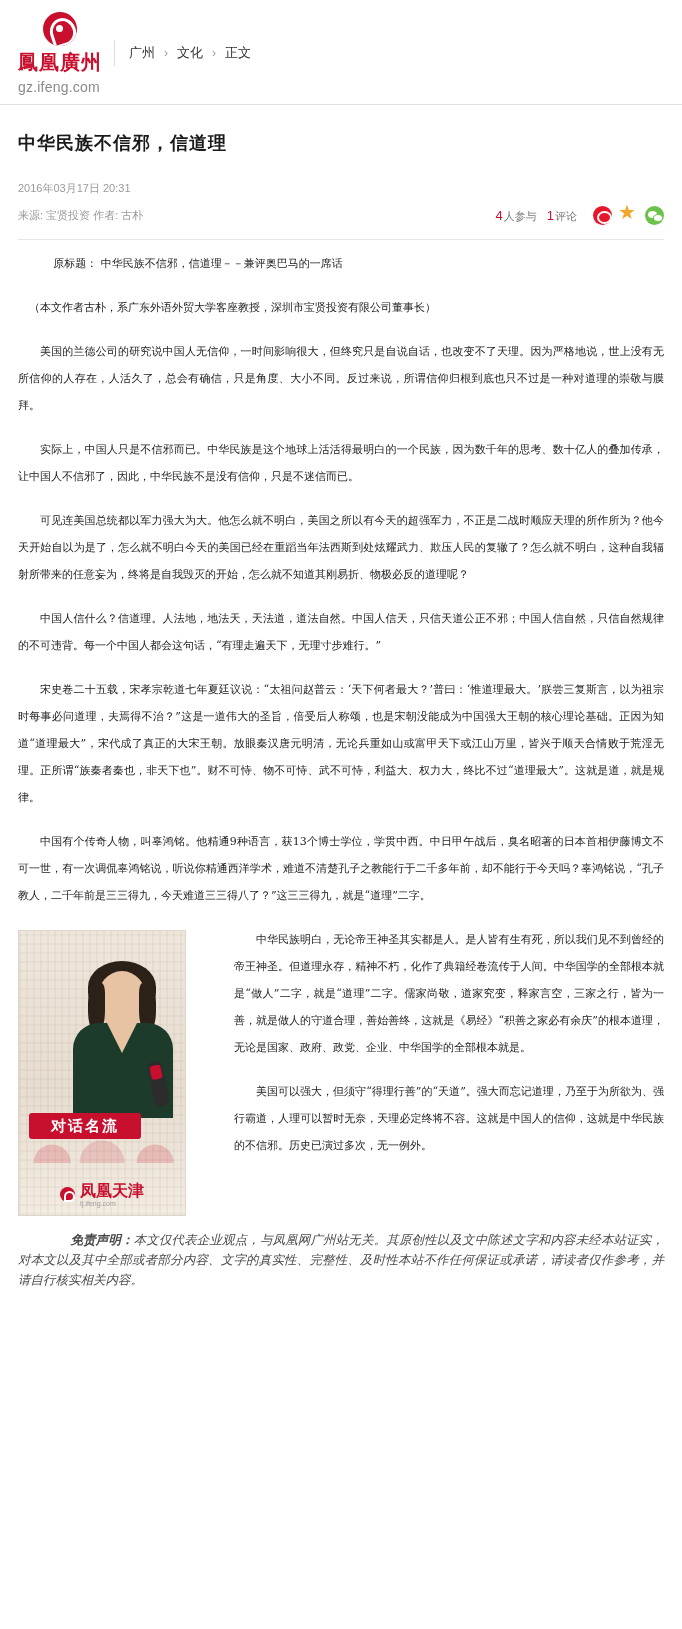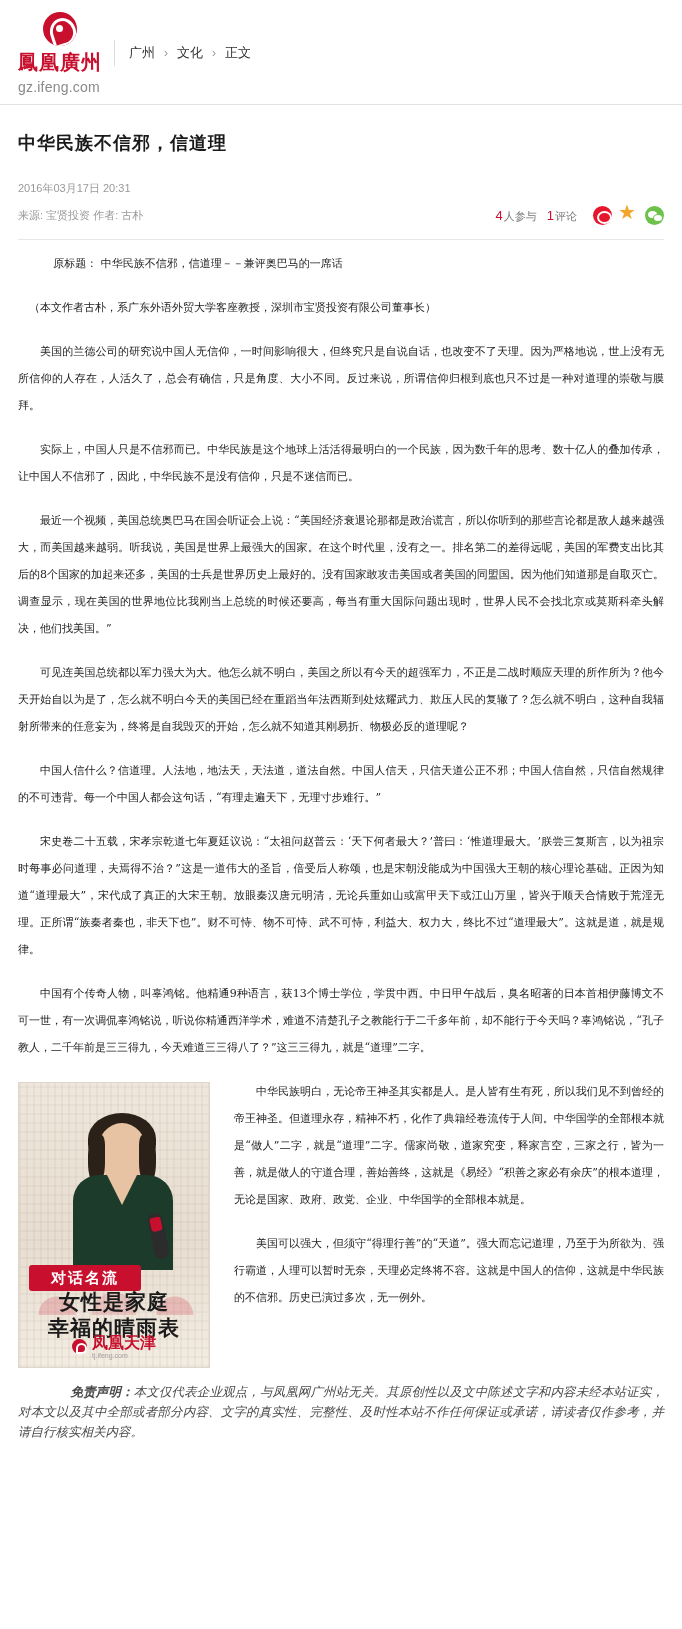--- a/index.html
+++ b/index.html
@@ -211,21 +211,21 @@
     text-indent: 1em;
   }
 
   
   .figure-block {
     float: left;
     width: 200px;
     margin: 4px 16px 10px 0;
   }
   .poster {
-    width: 192px;
+    width: 168px;
     height: 286px;
     position: relative;
     background: linear-gradient(#efe7dd, #e7ddd0 55%, #f3ece2);
     border: 1px solid #ded6ca;
     overflow: hidden;
   }
   .poster .tex {
     position: absolute;
     inset: 0;
     background:
@@ -425,44 +425,39 @@
         </div>
       </div>
     </div>
   </div>
 
   <div class="body-area">
     <p class="para lede">原标题：  中华民族不信邪，信道理－－兼评奥巴马的一席话</p>
     <p class="para byline">（本文作者古朴，系广东外语外贸大学客座教授，深圳市宝贤投资有限公司董事长）</p>
     <p class="para">美国的兰德公司的研究说中国人无信仰，一时间影响很大，但终究只是自说自话，也改变不了天理。因为严格地说，世上没有无所信仰的人存在，人活久了，总会有确信，只是角度、大小不同。反过来说，所谓信仰归根到底也只不过是一种对道理的崇敬与膜拜。</p>
     <p class="para">实际上，中国人只是不信邪而已。中华民族是这个地球上活活得最明白的一个民族，因为数千年的思考、数十亿人的叠加传承，让中国人不信邪了，因此，中华民族不是没有信仰，只是不迷信而已。</p>
-    <p class="para">最近一个视频，美国总统奥巴马在国会听证会上说：“美国经济衰退论那都是政治谎言，所以你听到的那些言论都是敌人越来越强大，而美国越来越弱。听我说，美国是世界上最强大的国家。在这个时代里，没有之一。排名第二的差得远呢，美国的军费支出比其后的8个国家的加起来还多，美国的士兵是世界历史上最好的。没有国家敢攻击美国或者美国的同盟国。因为他们知道那是自取灭亡。调查显示，现在美国的世界地位比我刚当上总统的时候还要高，每当有重大国际问题出现时，世界人民不会找北京或莫斯科牵头解决，他们找美国。”</p>
     <p class="para">可见连美国总统都以军力强大为大。他怎么就不明白，美国之所以有今天的超强军力，不正是二战时顺应天理的所作所为？他今天开始自以为是了，怎么就不明白今天的美国已经在重蹈当年法西斯到处炫耀武力、欺压人民的复辙了？怎么就不明白，这种自我辐射所带来的任意妄为，终将是自我毁灭的开始，怎么就不知道其刚易折、物极必反的道理呢？</p>
     <p class="para">中国人信什么？信道理。人法地，地法天，天法道，道法自然。中国人信天，只信天道公正不邪；中国人信自然，只信自然规律的不可违背。每一个中国人都会这句话，“有理走遍天下，无理寸步难行。”</p>
     <p class="para">宋史卷二十五载，宋孝宗乾道七年夏廷议说：“太祖问赵普云：‘天下何者最大？’普曰：‘惟道理最大。’朕尝三复斯言，以为祖宗时每事必问道理，夫焉得不治？”这是一道伟大的圣旨，倍受后人称颂，也是宋朝没能成为中国强大王朝的核心理论基础。正因为知道“道理最大”，宋代成了真正的大宋王朝。放眼秦汉唐元明清，无论兵重如山或富甲天下或江山万里，皆兴于顺天合情败于荒淫无理。正所谓“族秦者秦也，非天下也”。财不可恃、物不可恃、武不可恃，利益大、权力大，终比不过“道理最大”。这就是道，就是规律。</p>
     <p class="para">中国有个传奇人物，叫辜鸿铭。他精通9种语言，获13个博士学位，学贯中西。中日甲午战后，臭名昭著的日本首相伊藤博文不可一世，有一次调侃辜鸿铭说，听说你精通西洋学术，难道不清楚孔子之教能行于二千多年前，却不能行于今天吗？辜鸿铭说，“孔子教人，二千年前是三三得九，今天难道三三得八了？”这三三得九，就是“道理”二字。</p>
 
     <div class="figure-block">
       <div class="poster">
         <div class="tex"></div>
         <div class="person">
           <div class="hair"></div>
           <div class="head"></div>
           <div class="hair2"></div>
           <div class="hair3"></div>
           <div class="body"></div>
           <div class="collar"></div>
           <div class="mic"></div>
         </div>
         <div class="cloud"></div>
         <div class="redband">对话名流</div>
-        <div class="headline">
-          <div>女性是家庭</div>
-          <div>幸福的晴雨表</div>
-        </div>
         <div class="footer-logo">
           <span class="fl-mark"></span>
           <span class="fl-text">
             <span class="fl-cn" style="display:block">凤凰天津</span>
             <span class="fl-en" style="display:block">tj.ifeng.com</span>
           </span>
         </div>
       </div>
     </div>
 

